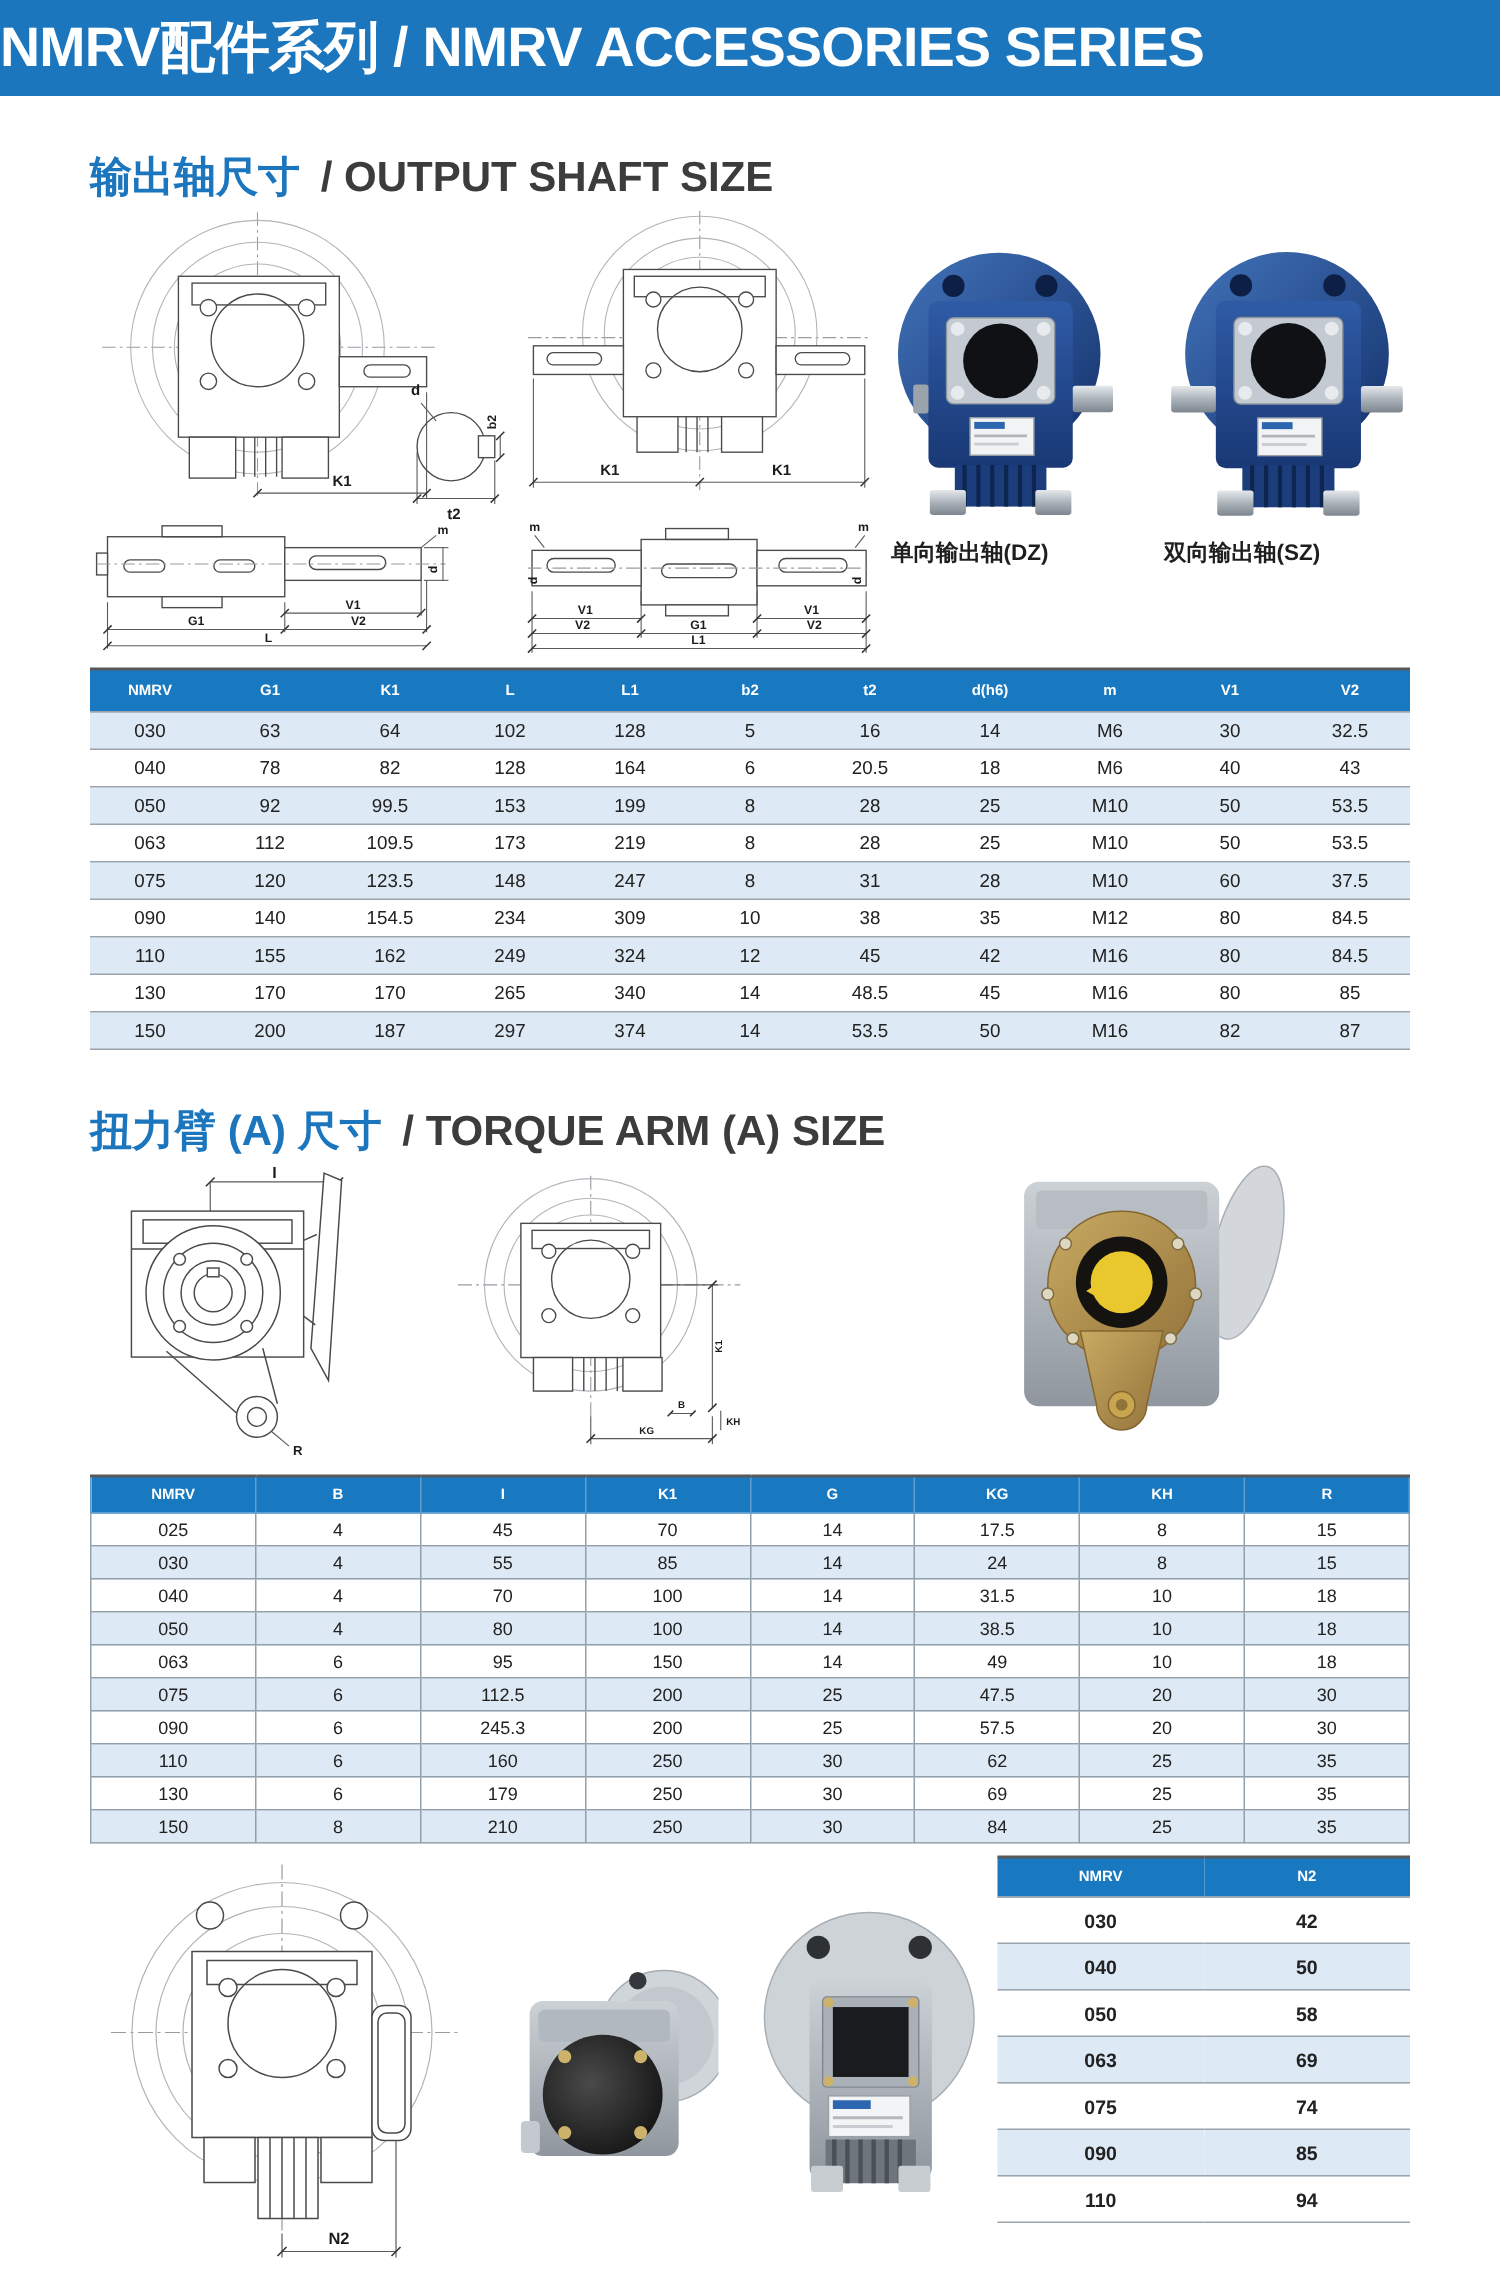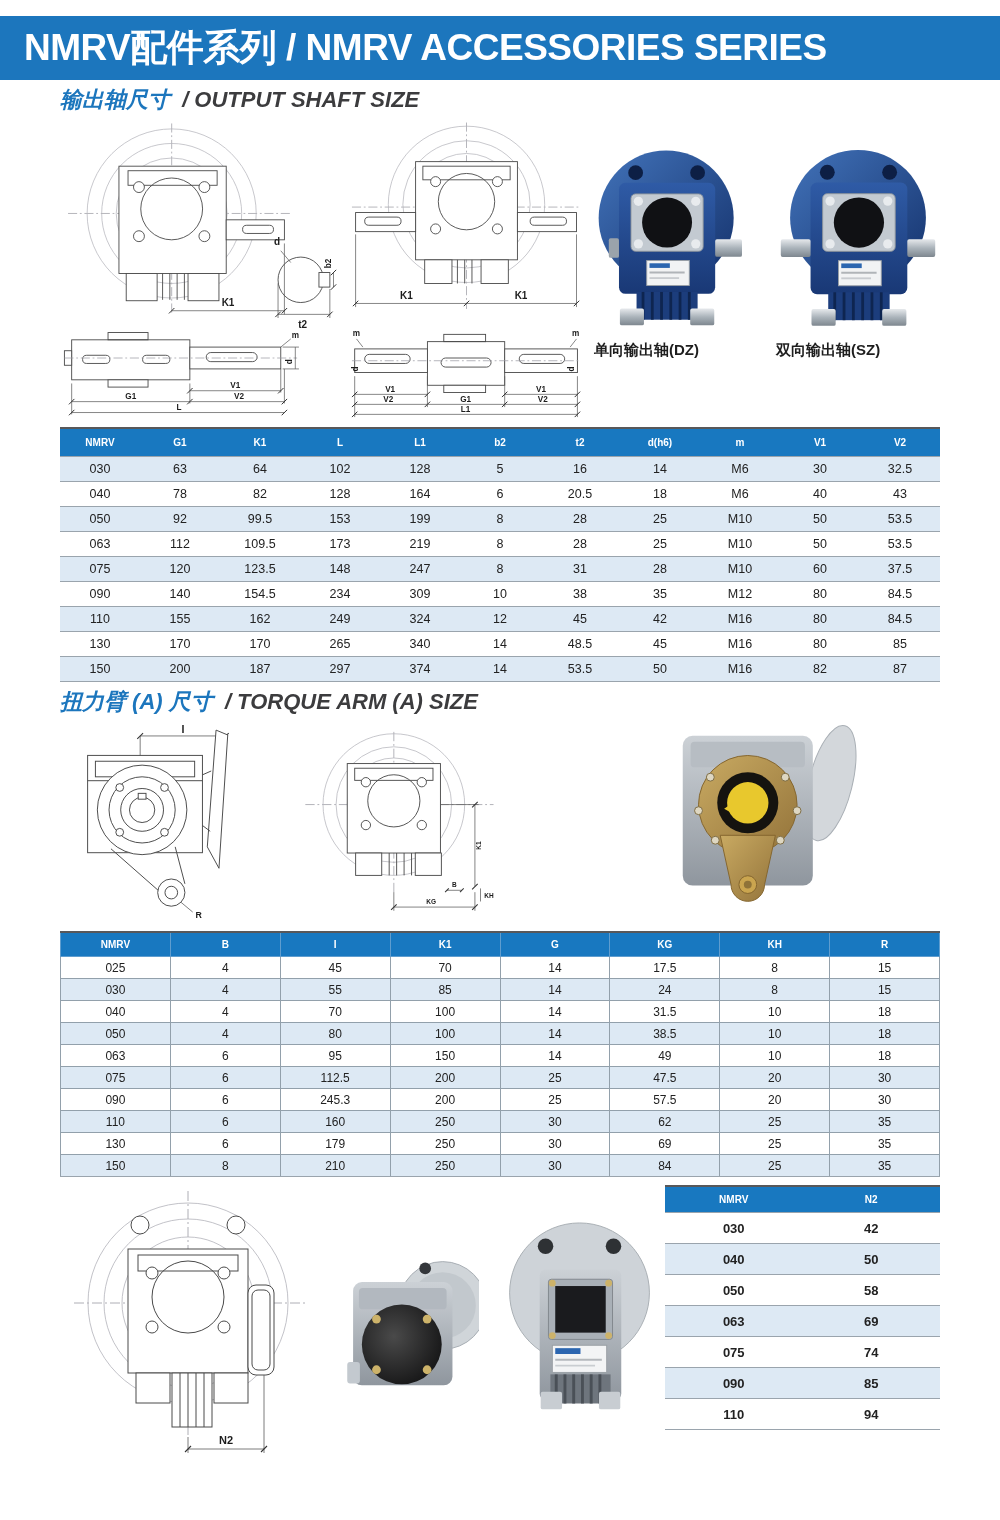--- a/index.html
+++ b/index.html
@@ -2,24 +2,24 @@
 <html style="--banner-blue: #1c76bd; --th-blue: #1878c0; --heading-blue: #1c76bd; --row-alt: #dde9f4;"><head>
 <meta charset="utf-8">
 <style>
   :root{
     --banner-blue:#1c76bd; --th-blue:#1878c0; --heading-blue:#1c76bd; --row-alt:#dde9f4;
     --ink:#222; --line:#9aa4ad;
   }
   *{box-sizing:border-box; margin:0; padding:0;}
   body{background:#fff; font-family:"Liberation Sans","DejaVu Sans",sans-serif;}
   .page{width:1000px; height:1520px; background:#fff; position:relative; overflow:hidden;}
-  .banner{margin-top:16px; height:64px; background:var(--banner-blue); display:flex; align-items:center; padding-left:24px;}
+  .banner{height:64px; background:var(--banner-blue); display:flex; align-items:center; }
   .banner span{color:#fff; font-size:37px; font-weight:bold; letter-spacing:-0.5px; white-space:nowrap;}
   .content{padding:0 60px;}
-  .sec-head{margin-top:6px; font-size:22px; font-weight:bold; line-height:28px;font-style:italic;}
+  .sec-head{margin-top:40px; font-size:28px; font-weight:bold; line-height:28px;}
   .sec-cn{color:var(--heading-blue);}
   .sec-en{color:#3c3c3e; margin-left:6px;}
   .figs{display:flex; align-items:flex-start;}
   .figs1{height:303px; margin-top:4px;}
   .figs2{height:207px; margin-top:6px;}
   .figs3{margin-top:8px;}
   figure{display:flex; flex-direction:column; align-items:flex-start;}
   figcaption{font-size:15px; font-weight:bold; color:#1e1e1e; margin-top:5px; white-space:nowrap;}
   
   .ln{fill:none; stroke:#4a4a4a; stroke-width:1;}

